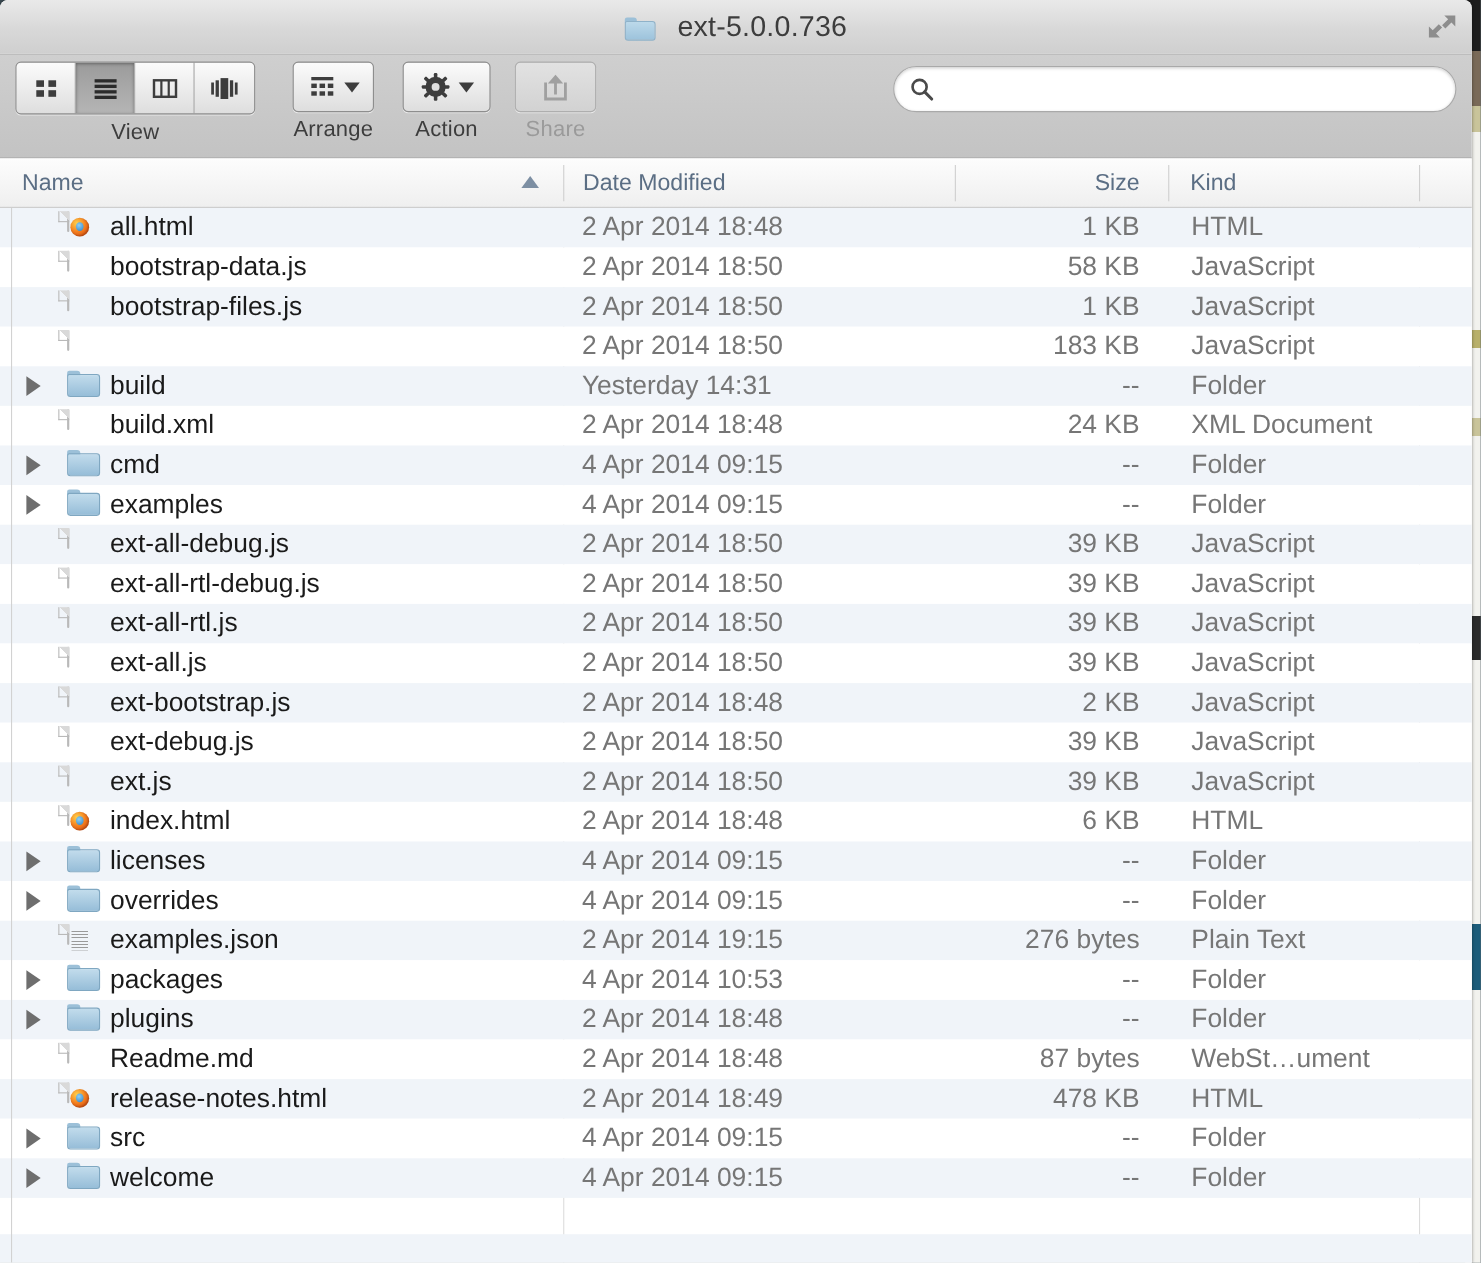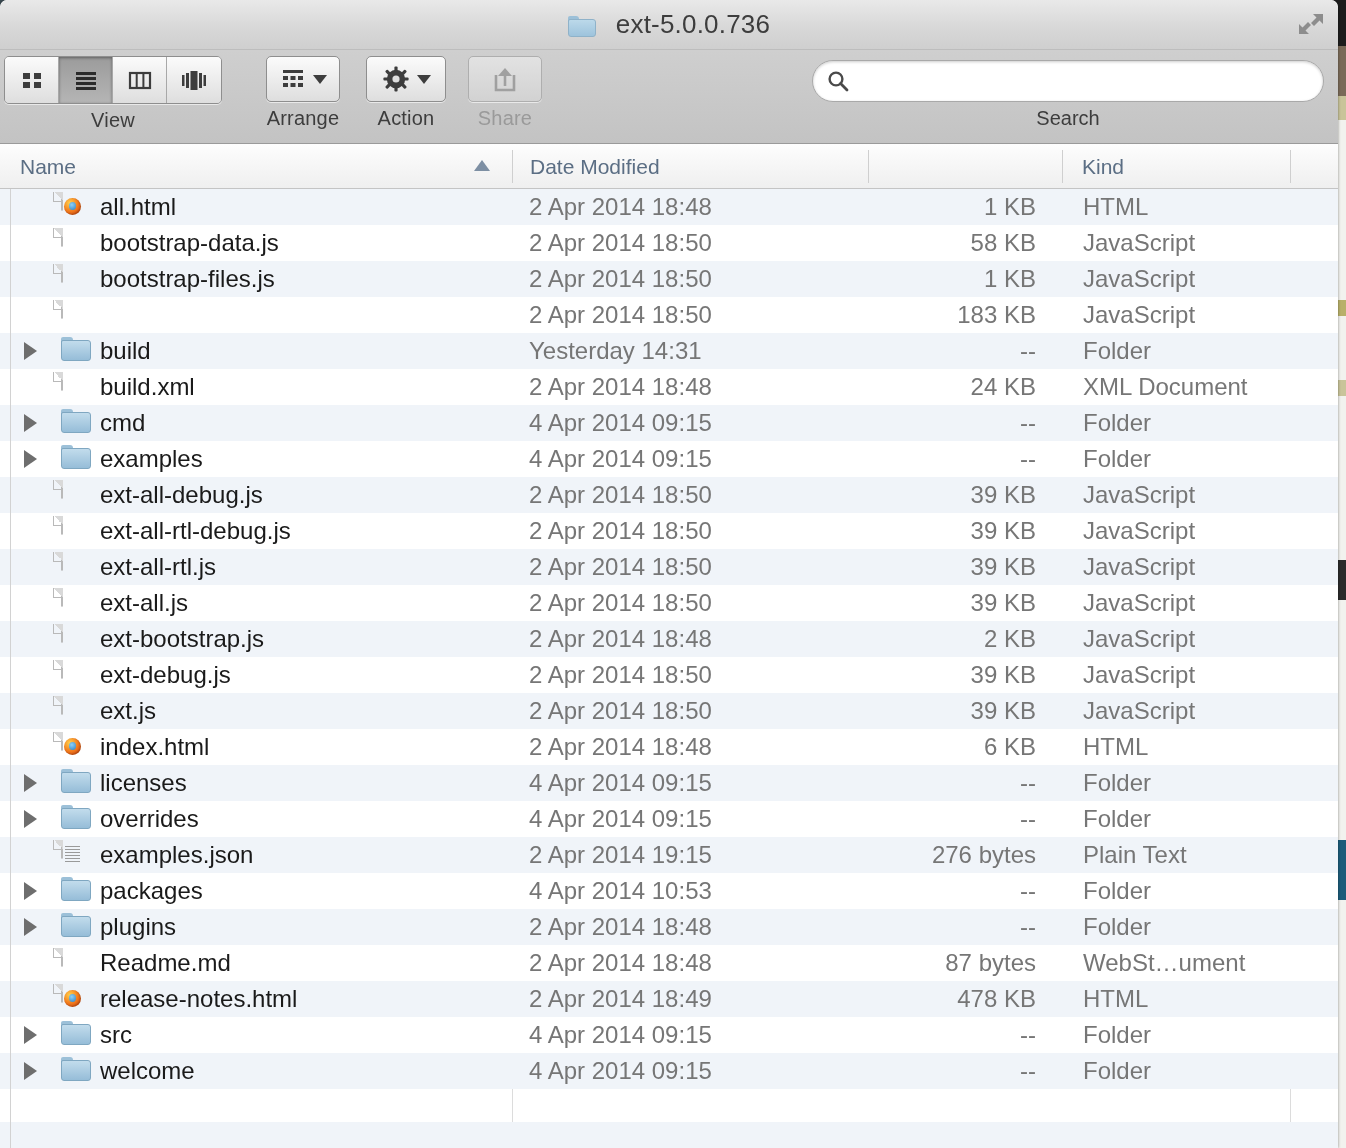--- a/index.html
+++ b/index.html
@@ -249,21 +249,21 @@
     <div id="fullscreen-button">
       <svg width="30" height="28" viewBox="0 0 30 28">
         <path d="M17 4 L27 4 L27 14 L23.5 10.5 L18 16 L15 13 L20.5 7.5 Z" fill="#8d8d8d"></path>
         <path d="M13 24 L3 24 L3 14 L6.5 17.5 L12 12 L15 15 L9.5 20.5 Z" fill="#8d8d8d"></path>
       </svg>
     </div>
   </div>
 
   <div id="toolbar">
 
-    <div class="tb-group" style="left:4px;">
+    <div class="tb-group" style="left:14px;">
       <div id="view-segments">
         <div class="seg">
           <svg width="26" height="24" viewBox="0 0 26 24">
             <rect x="4" y="5" width="7" height="6" fill="#3d3d3d"></rect>
             <rect x="15" y="5" width="7" height="6" fill="#3d3d3d"></rect>
             <rect x="4" y="14" width="7" height="6" fill="#3d3d3d"></rect>
             <rect x="15" y="14" width="7" height="6" fill="#3d3d3d"></rect>
           </svg>
         </div>
         <div class="seg active">
@@ -344,30 +344,30 @@
 
 
     <div id="search-wrap">
       <div id="search-field">
         <svg width="22" height="22" viewBox="0 0 22 22">
           <circle cx="9" cy="9" r="6.4" fill="none" stroke="#4a4a4a" stroke-width="2.4"></circle>
           <line x1="13.6" y1="13.6" x2="20" y2="20" stroke="#4a4a4a" stroke-width="2.8" stroke-linecap="round"></line>
         </svg>
         <input id="search-input" type="text" placeholder="" style="">
       </div>
-      <div id="search-caption">Search</div>
     </div>
   </div>
 
   <div id="col-headers">
     <div class="col-head" style="left:20px;">Name</div>
     <div id="sort-arrow"></div>
     <div class="col-div" style="left:512px;"></div>
     <div class="col-head" style="left:530px;">Date Modified</div>
     <div class="col-div" style="left:868px;"></div>
+    <div class="col-head" style="left:868px; width:168px; justify-content:flex-end;">Size</div>
     <div class="col-div" style="left:1062px;"></div>
     <div class="col-head" style="left:1082px;">Kind</div>
     <div class="col-div" style="left:1290px;"></div>
   </div>
 
   <div id="file-list">
     <div id="list-left-border"></div>
     <div class="vline" style="left:512px;"></div>
     <div class="vline" style="left:1290px;"></div>
     <div id="rows">

